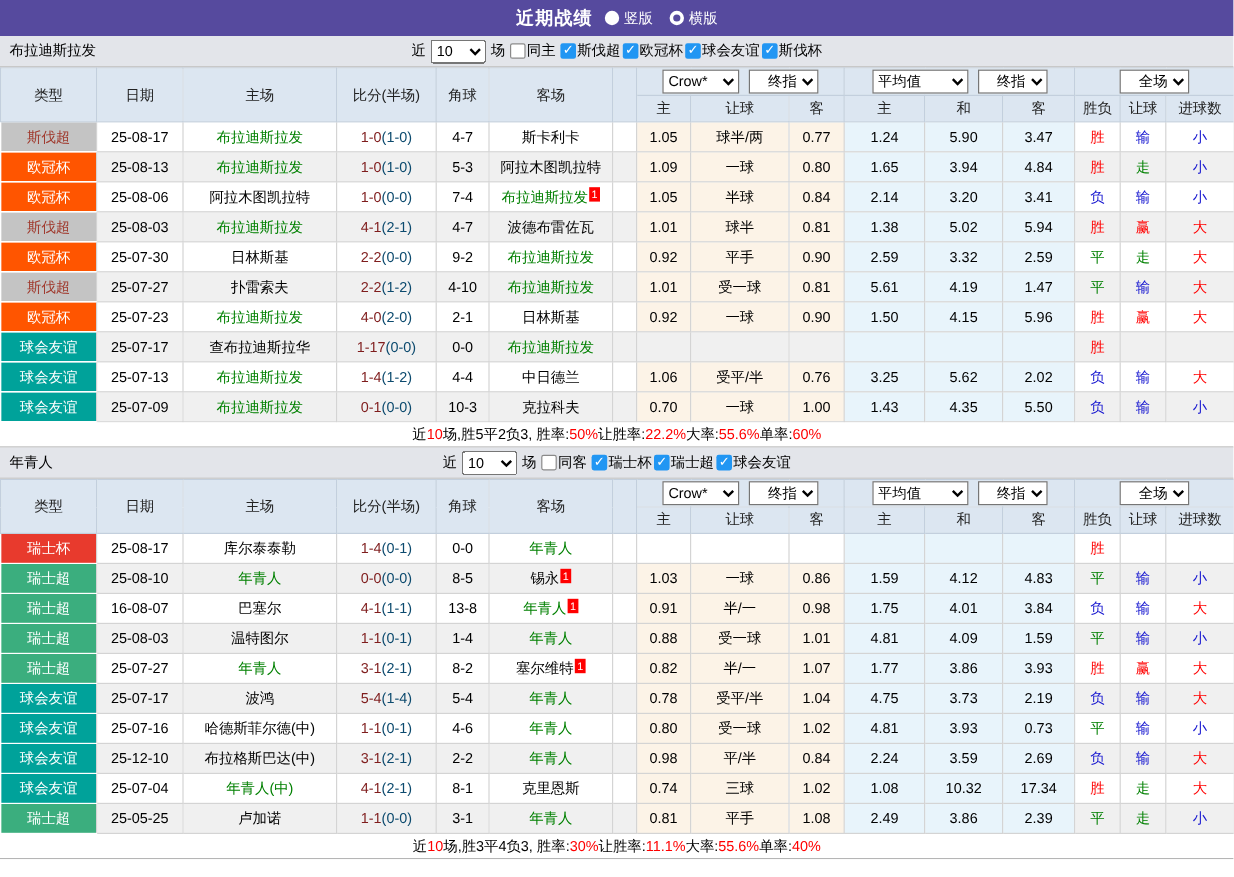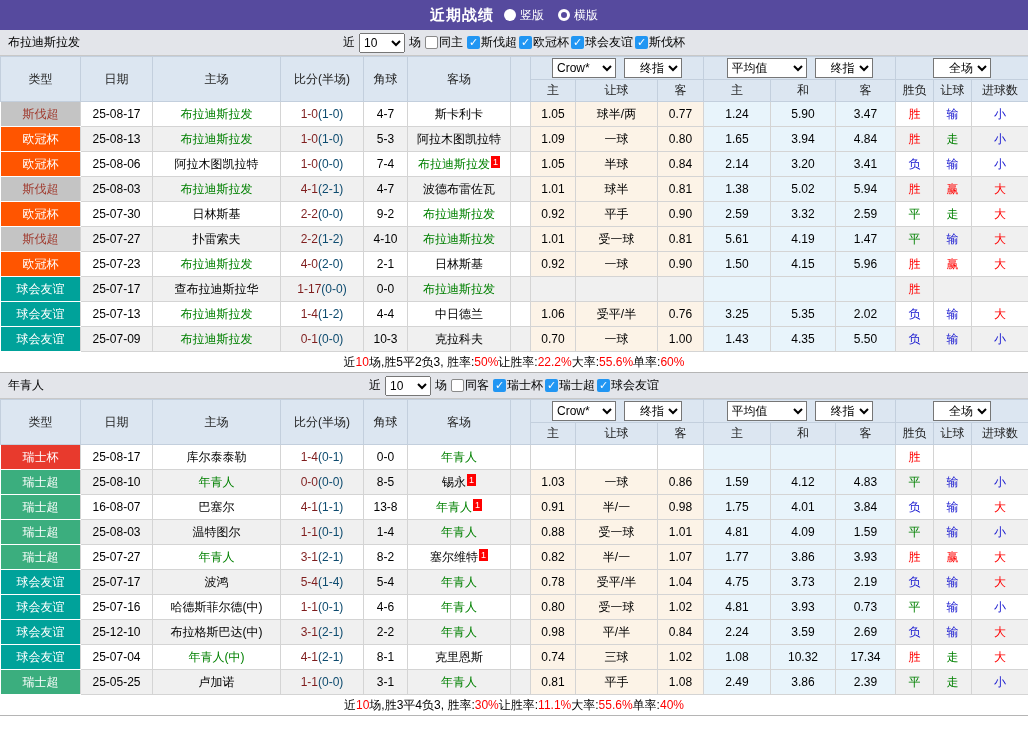--- a/index.html
+++ b/index.html
@@ -313,21 +313,21 @@
           <td class="dt">25-07-13</td>
           <td class="hm"><span class="tname tgreen">布拉迪斯拉发</span></td>
           <td class="sc"><span class="sred">1-4</span><span class="shalf">(1-2)</span></td>
           <td class="cn">4-4</td>
           <td class="aw"><span class="tname">中日德兰</span></td>
           <td class="sp"></td>
           <td class="od cream">1.06</td>
           <td class="od cream">受平/半</td>
           <td class="od cream">0.76</td>
           <td class="avgc">3.25</td>
-          <td class="avgc">5.35</td>
+          <td class="avgc">5.62</td>
           <td class="avgc">2.02</td>
           <td class="rs"><span class="res-blue">负</span></td>
           <td class="rs"><span class="res-blue">输</span></td>
           <td class="rs"><span class="res-red">大</span></td>
         </tr>
         <tr>
           <td class="lg lg-teal">球会友谊</td>
           <td class="dt">25-07-09</td>
           <td class="hm"><span class="tname tgreen">布拉迪斯拉发</span></td>
           <td class="sc"><span class="sred">0-1</span><span class="shalf">(0-0)</span></td>

